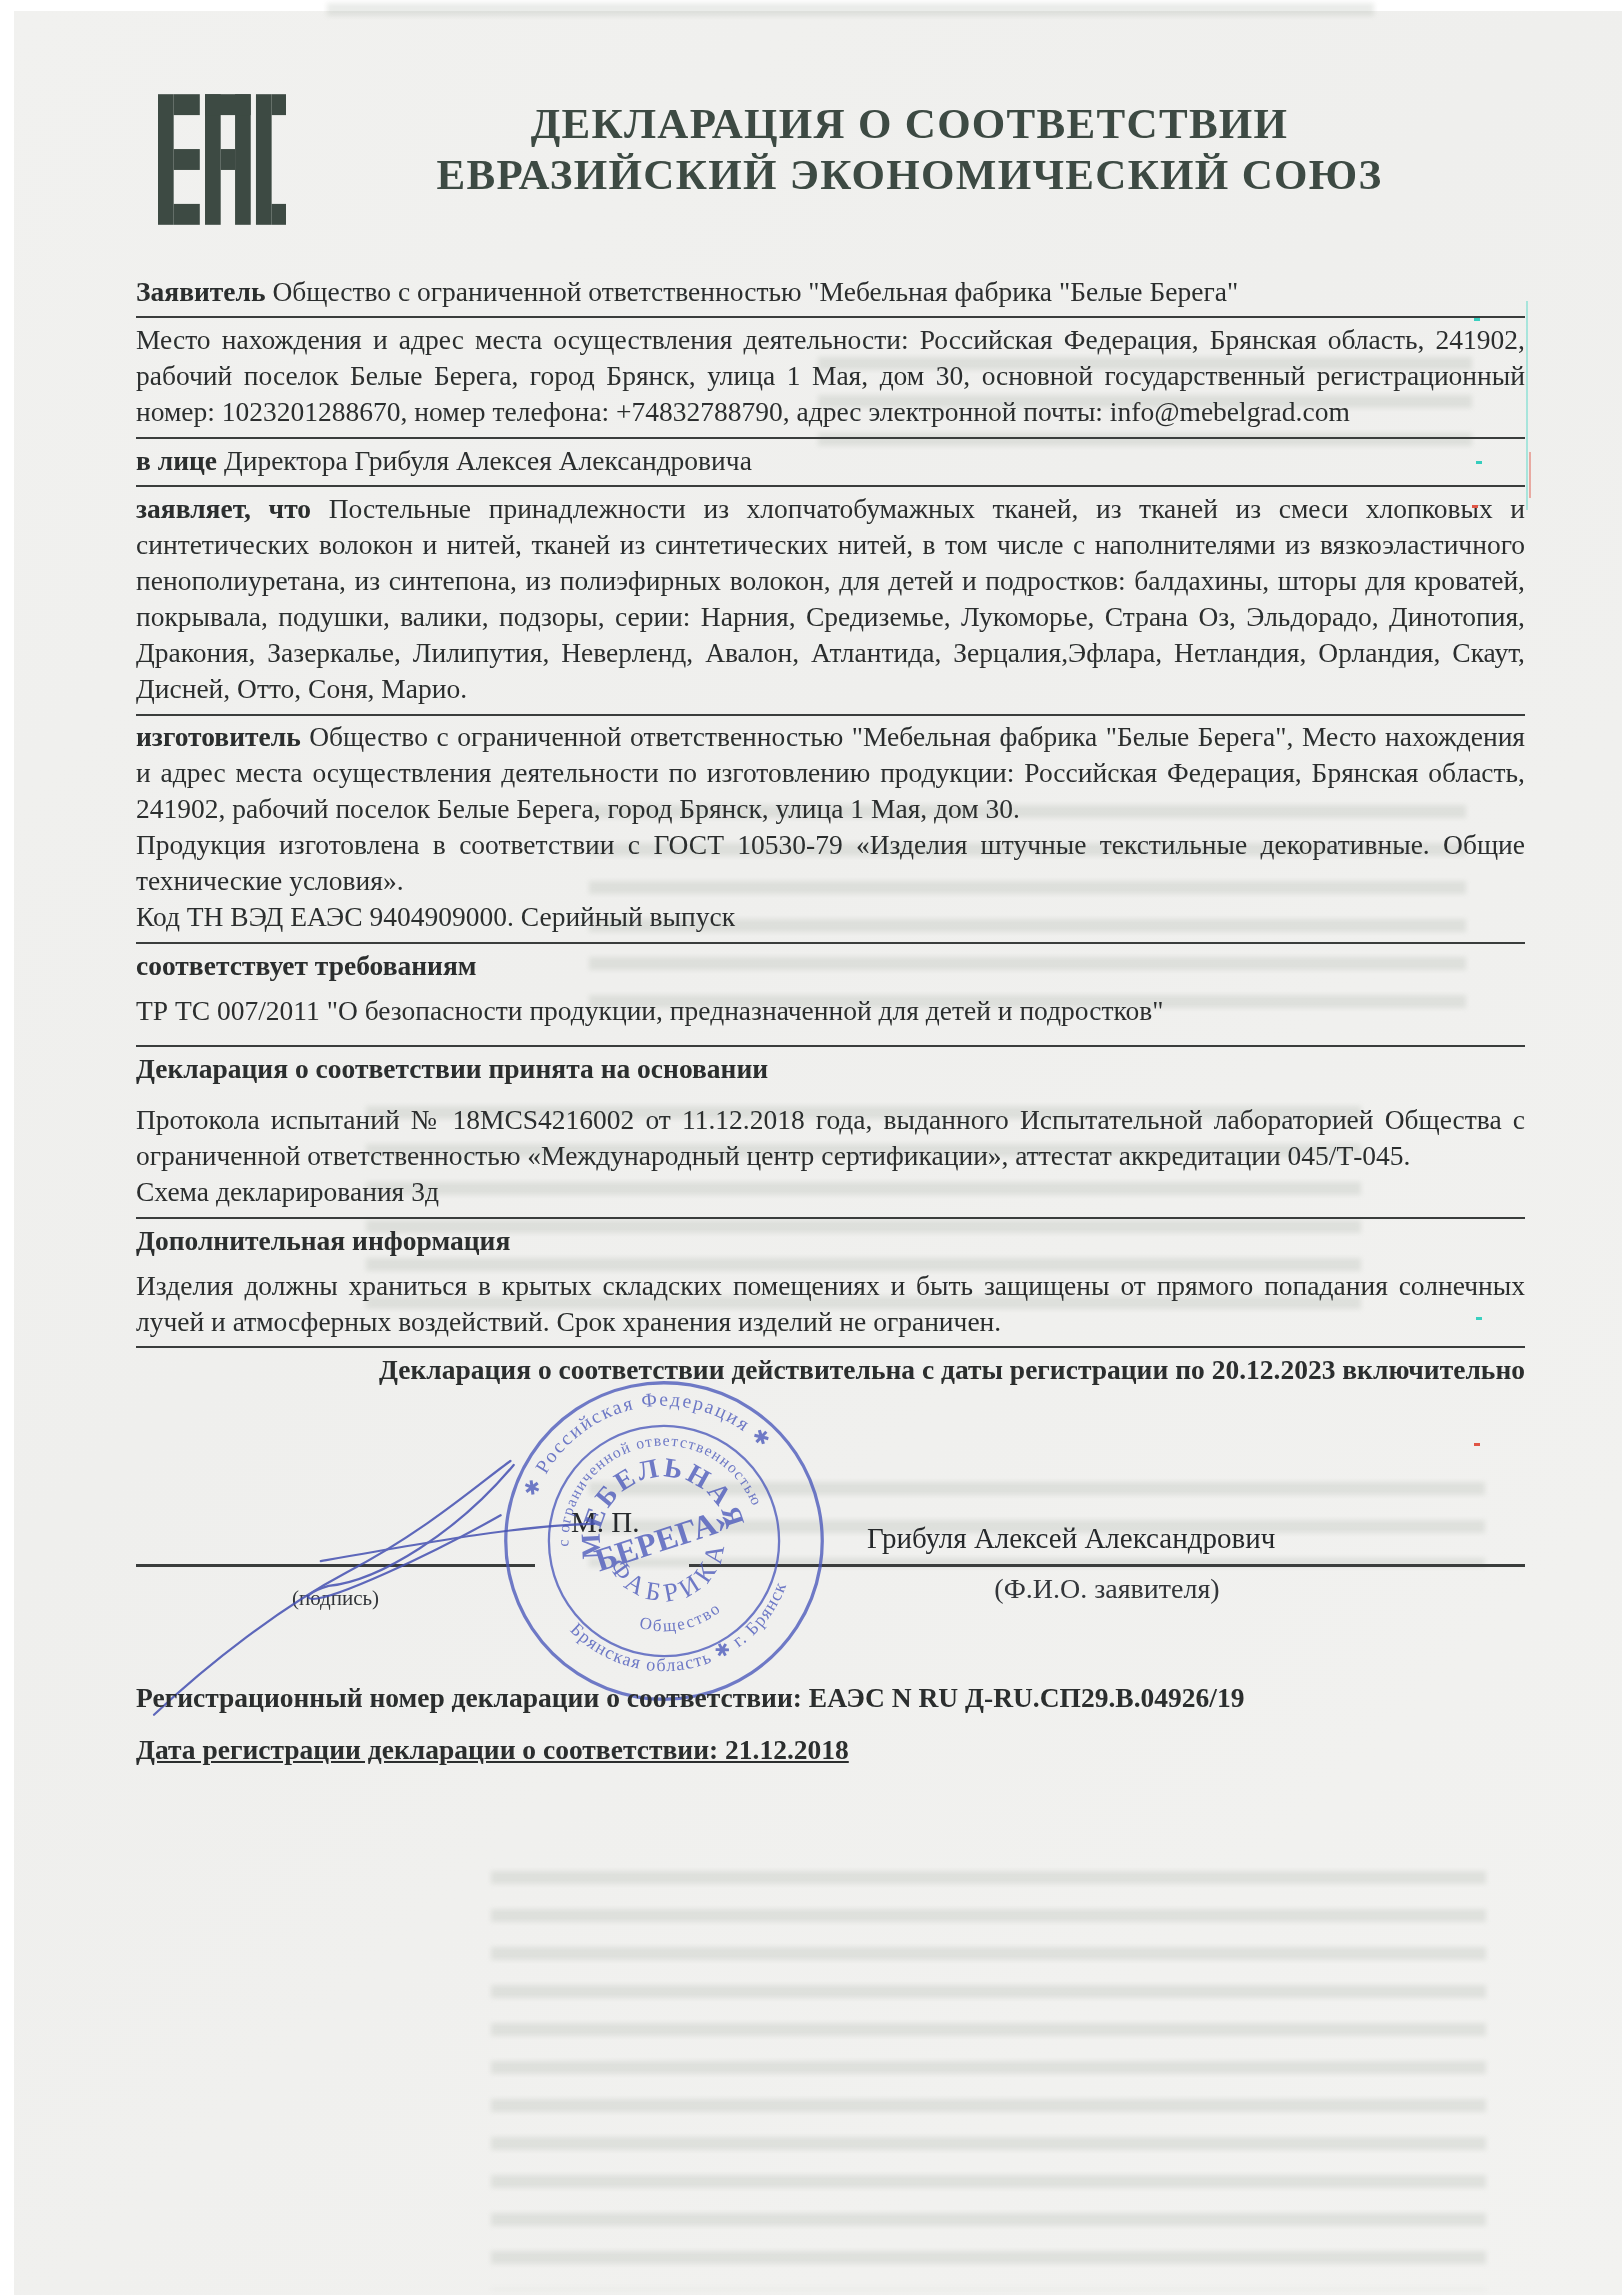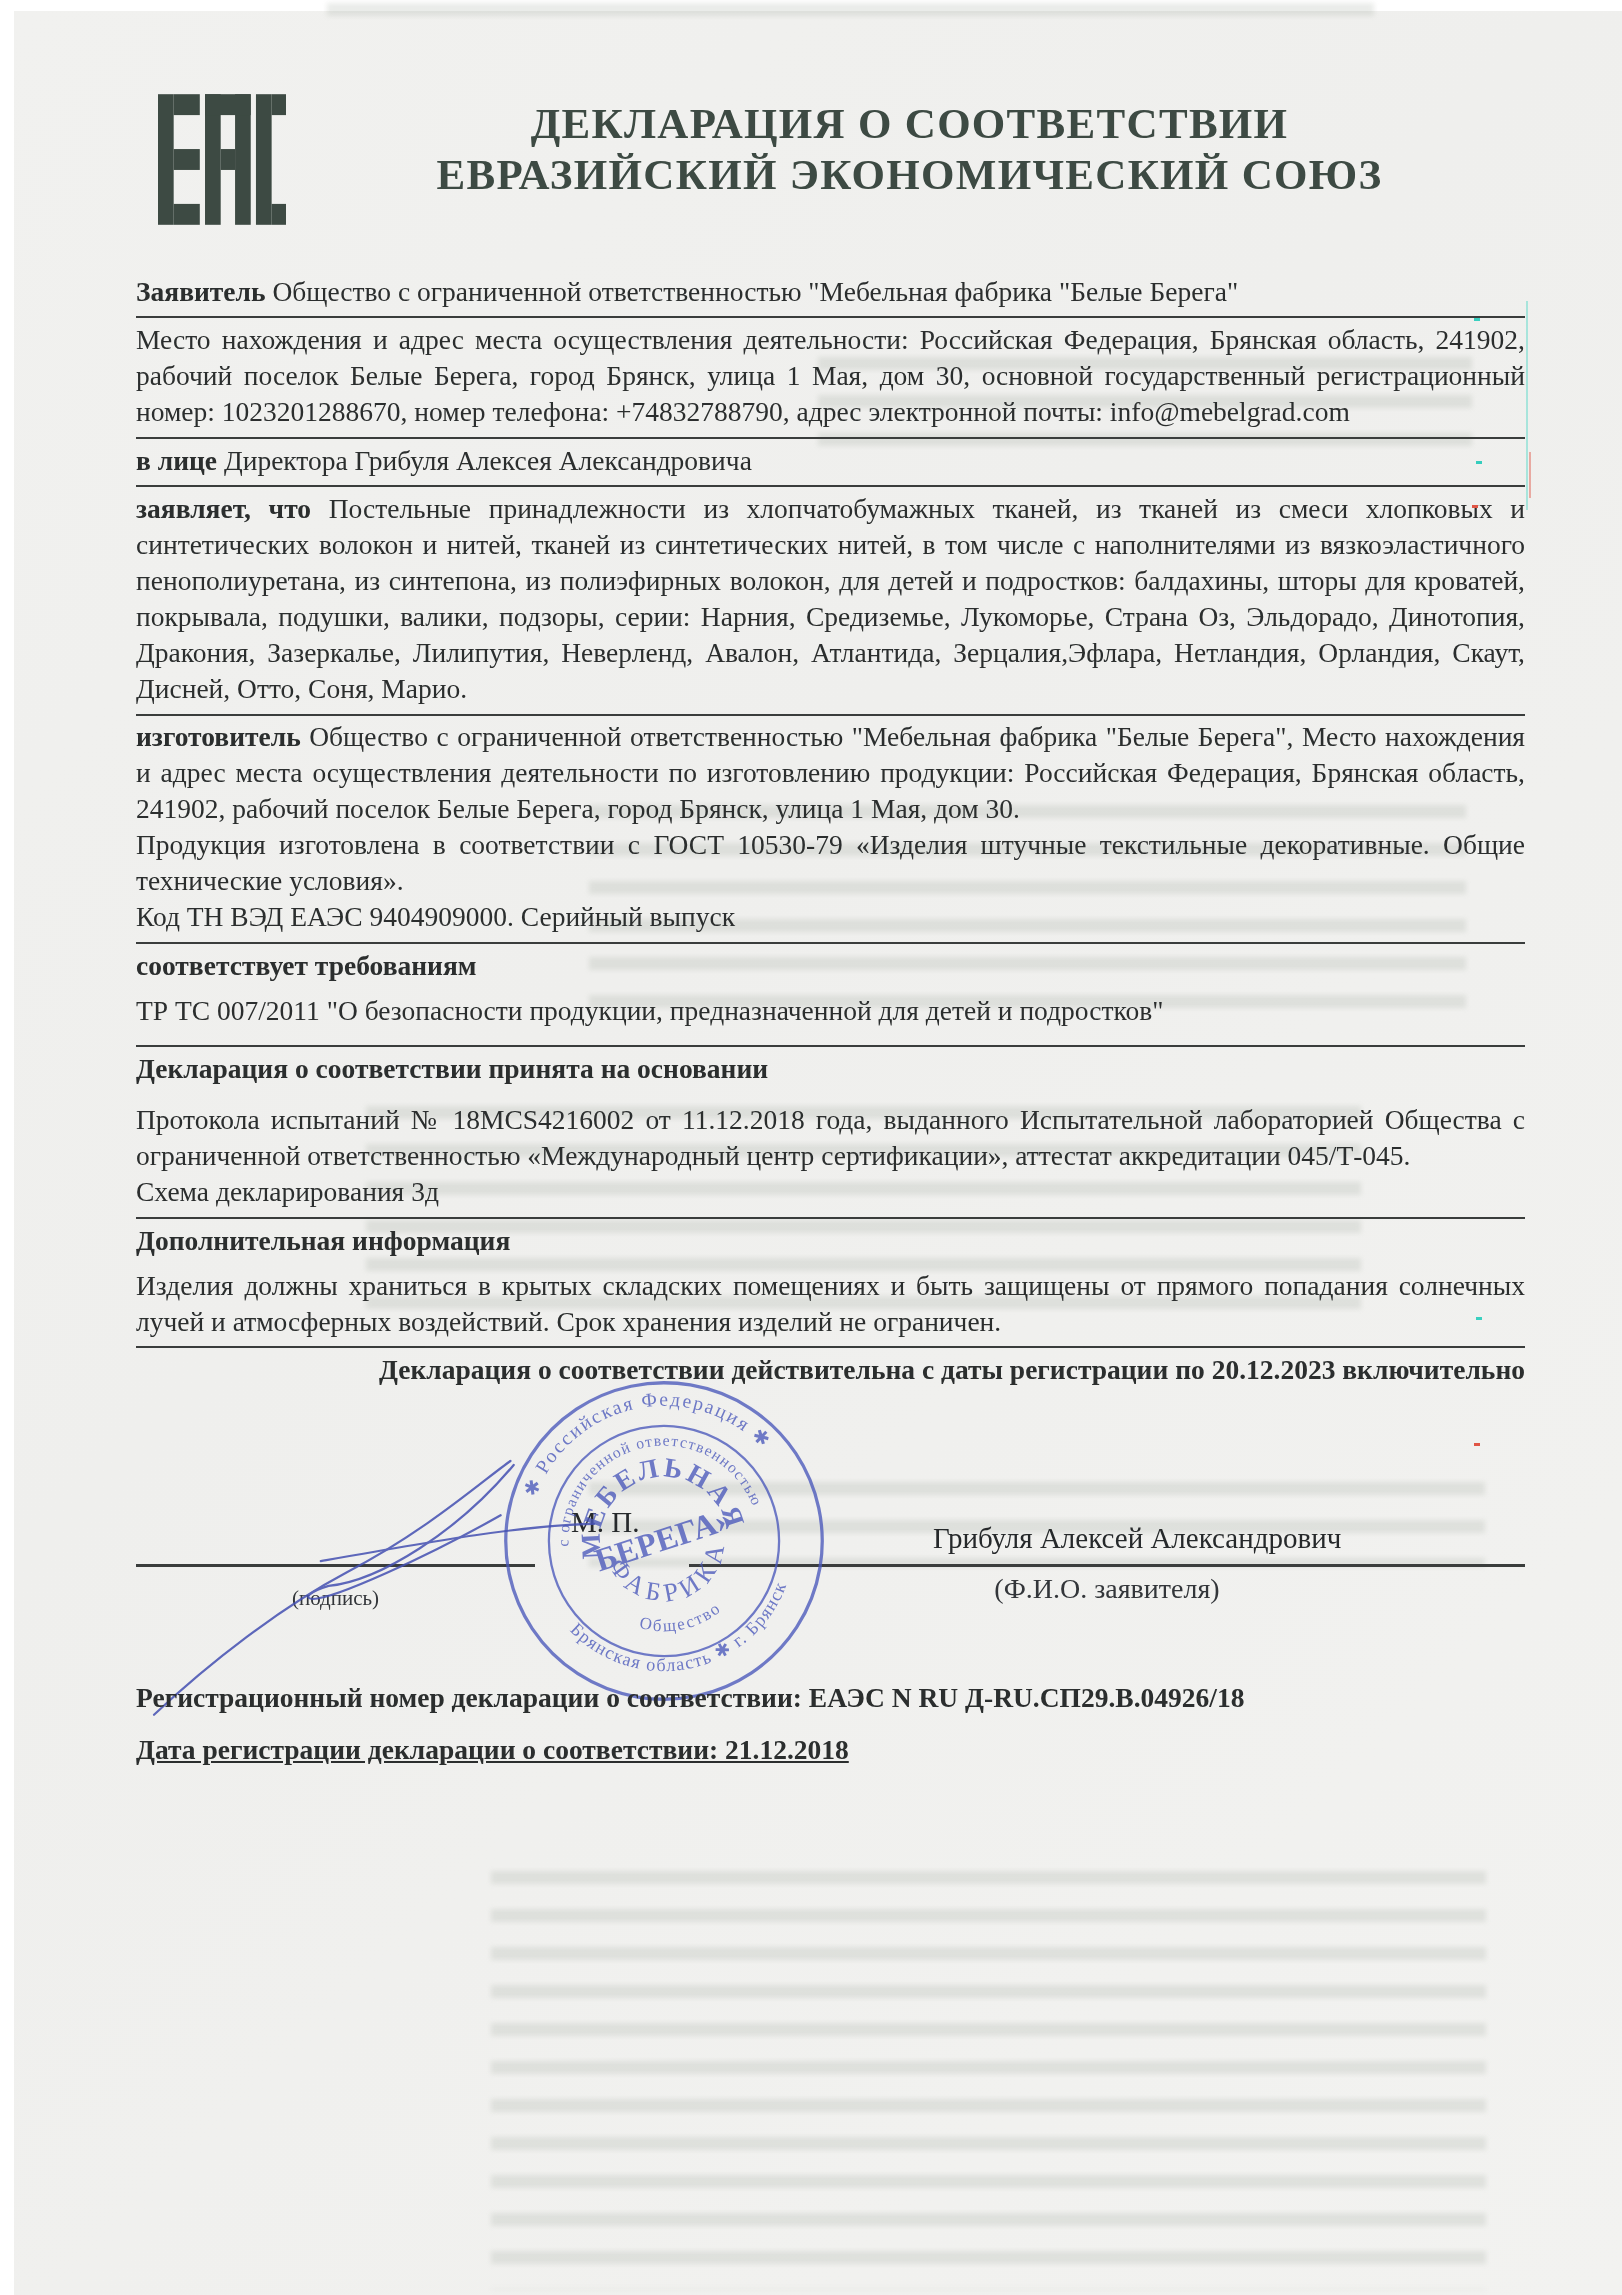--- a/index.html
+++ b/index.html
@@ -22,21 +22,21 @@
   .content{position:absolute;left:136px;top:270px;width:1389px;font-size:27.5px;line-height:36px;}
   .content section{padding:3.9px 0 6.5px;border-bottom:2.6px solid #3a3d3c;position:relative;}
   .content section.nob{border-bottom:none;text-align:right;}
   .b{font-weight:bold;margin-top:12px;}
   .just{text-align:justify;}
   .content p{margin:0;}
   .gap{height:9.2px;}
   .gap2{height:15.7px;}
   
   .mp{position:absolute;left:571px;top:1506px;font-size:29px;color:#26292b;}
-  .fio-name{position:absolute;left:933px;top:1522px;font-size:29px;color:#26292b;white-space:nowrap;}
+  .fio-name{position:absolute;left:867px;top:1522px;font-size:29px;color:#26292b;white-space:nowrap;}
   .sigline{position:absolute;height:2.6px;background:#3a3d3c;}
   .sigline.l{left:136px;top:1564px;width:399px;}
   .sigline.r{left:689px;top:1564px;width:836px;}
   .ulabel{position:absolute;top:1573px;font-size:21px;text-align:center;color:#33363a;}
   .ulabel.l{left:136px;width:399px;margin-top:13px;}
   .ulabel.r{left:689px;width:836px;font-size:28px;}
   
   .reg1{position:absolute;left:136px;top:1682px;font-size:27.5px;font-weight:bold;}
   .reg2{position:absolute;left:136px;top:1734px;font-size:27.5px;font-weight:bold;text-decoration:underline;}
   
@@ -164,21 +164,21 @@
 </svg>
 
 <svg class="signature" viewBox="0 0 980 500" xmlns="http://www.w3.org/2000/svg">
   <g fill="none" stroke="#4450b2" stroke-width="3.4" stroke-linecap="round">
     <path d="M 55,440 C 140,360 250,275 350,222 C 470,160 560,80 600,52"></path>
     <path d="M 605,58 C 520,160 400,235 322,243 C 292,252 283,262 298,263 C 330,263 470,200 585,135"></path>
     <path d="M 310,205 C 480,175 620,150 728,148"></path>
   </g>
 </svg>
 
-<div class="reg1">Регистрационный номер декларации о соответствии: ЕАЭС N RU Д-RU.СП29.В.04926/18</div>
+<div class="reg1">Регистрационный номер декларации о соответствии: ЕАЭС N RU Д-RU.СП29.В.04926/19</div>
 <div class="reg2">Дата регистрации декларации о соответствии: 21.12.2018</div>
 
 <div class="speck" style="left:1474px;top:318px;background:#3ad0c0;"></div>
 <div class="speck" style="left:1476px;top:461px;background:#35cdbd;"></div>
 <div class="speck" style="left:1472px;top:505px;background:#e05545;"></div>
 <div class="speck" style="left:1476px;top:1317px;background:#3ad0c0;"></div>
 <div class="speck" style="left:1474px;top:1443px;background:#e05545;"></div>
 <div class="vline" style="left:1526px;top:301px;height:209px;background:#4fd6c6;"></div>
 <div class="vline" style="left:1529px;top:452px;height:46px;background:#e05545;"></div>
 

